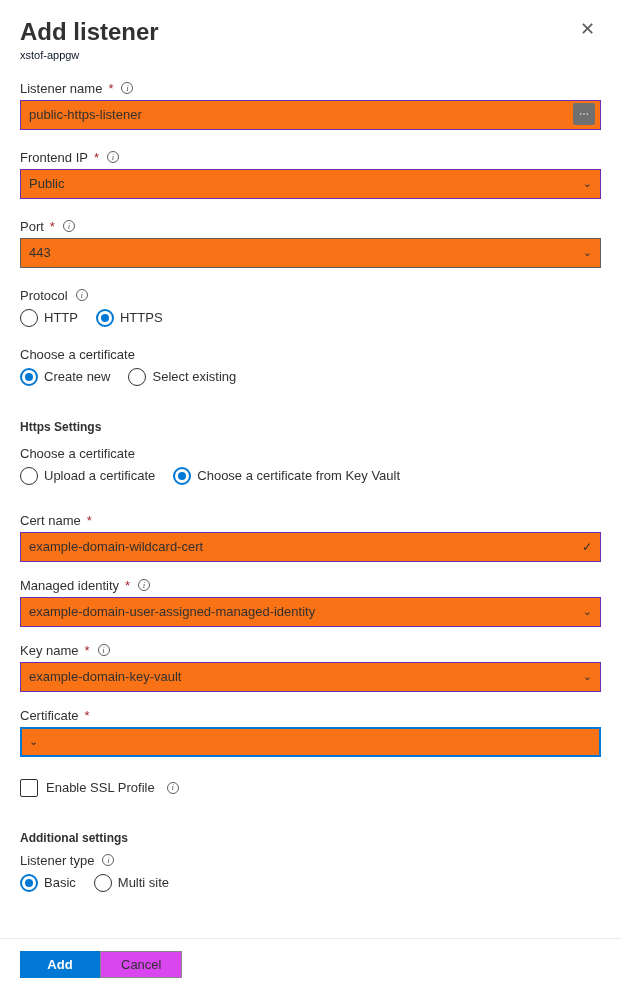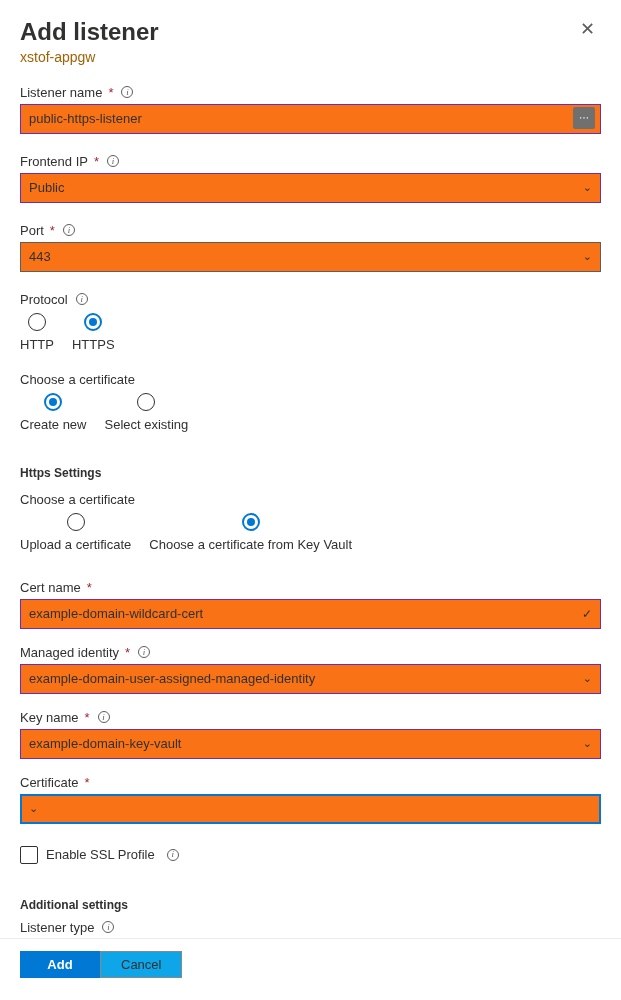--- a/index.html
+++ b/index.html
@@ -19,22 +19,22 @@
     justify-content: space-between;
     align-items: flex-start;
   }
   .title {
     font-size: 24px;
     font-weight: 600;
     margin: 0;
     line-height: 1.2;
   }
   .subtitle {
-    font-size: 14px;
-    color: #a16207;
+    font-size: 11px;
+    color: #0f172a;
     margin-top: 2px;
   }
   .close-x {
     font-size: 18px;
     color: #605e5c;
     cursor: pointer;
     padding: 2px 6px;
     line-height: 1;
   }
   .field-group {
@@ -117,21 +117,20 @@
     display: flex;
     align-items: center;
     gap: 18px;
     margin-top: 6px;
   }
   .radio-opt {
     display: flex;
     align-items: center;
     gap: 6px;
     cursor: pointer;
-    flex-direction: column;
   }
   .radio-outer {
     width: 18px;
     height: 18px;
     border: 1px solid #323130;
     border-radius: 50%;
     display: flex;
     align-items: center;
     justify-content: center;
   }
@@ -185,21 +184,21 @@
     min-width: 80px;
     text-align: center;
   }
   .btn-primary {
     background: #0078d4;
     color: #fff;
     border: 1px solid #0078d4;
     font-weight: 600;
   }
   .btn-secondary {
-    background: #0ea5e9;
+    background: #d946ef;
     color: #323130;
     border: 1px solid #8a8886;
   }
   .scroll-area {
     height: 938px;
     overflow: hidden;
   }
 </style>
 </head>
 <body>

